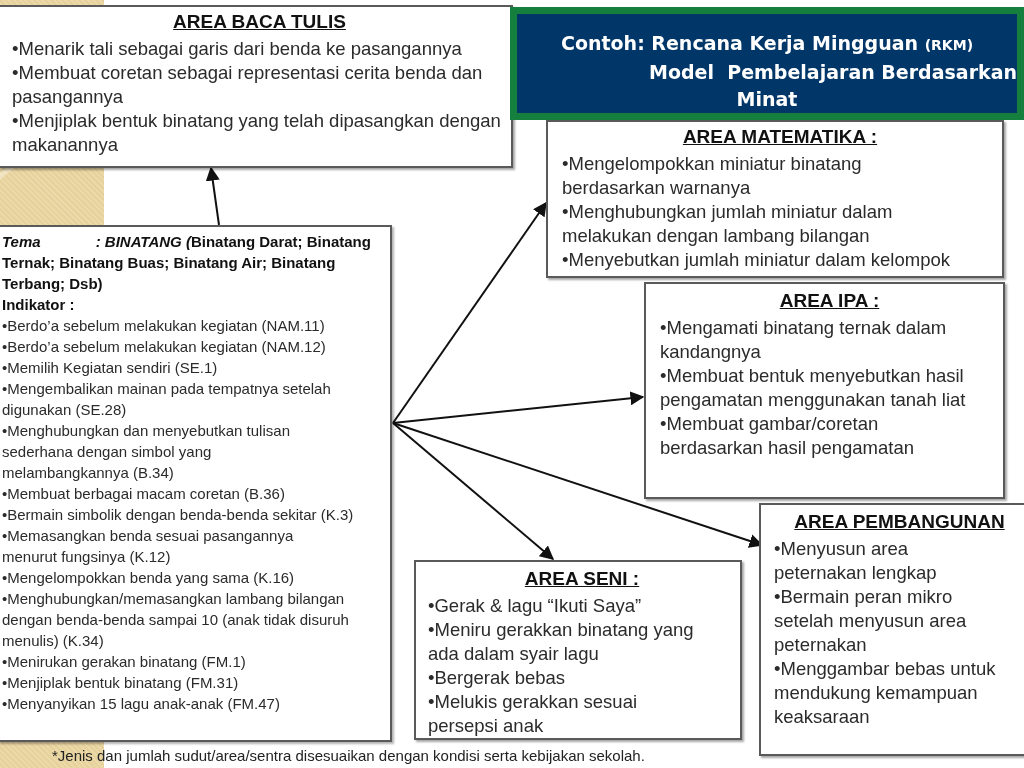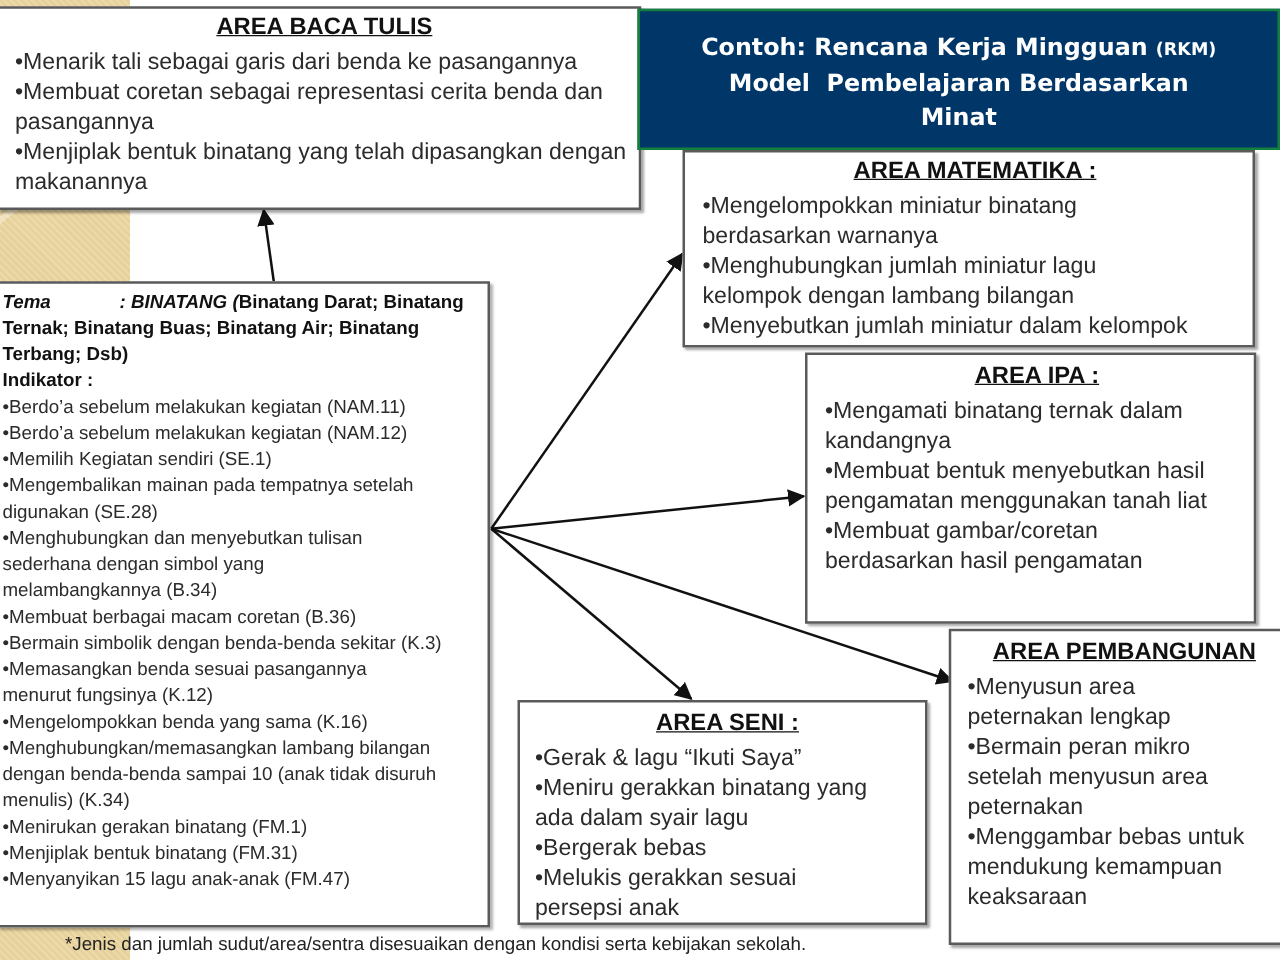--- a/index.html
+++ b/index.html
@@ -7,21 +7,21 @@
        font-family:"Liberation Sans",sans-serif;color:#2b2b2b;}
   .parchment{position:absolute;left:0;top:0;width:104px;height:768px;
        background:repeating-linear-gradient(45deg,#ecd9a8 0 2px,#e6d19c 2px 4px);}
   .parchment .ring{position:absolute;border:5px solid rgba(255,255,255,0.35);border-radius:50%;}
   .box{position:absolute;background:#fff;border:2px solid #5a5a5a;box-shadow:2px 2px 2px rgba(0,0,0,0.35);box-sizing:border-box;}
   .box h3{margin:0;text-align:center;font-size:19px;font-weight:bold;text-decoration:underline;color:#111;line-height:22px;}
   .box ul{list-style:none;margin:4px;padding:0;}
   .box li{font-size:18.5px;line-height:24px;}
   .box li::before{content:"•";}
   .title-box{position:absolute;left:510px;top:7px;width:514px;height:113px;background:#013668;
-       border:2px solid #15803d;box-sizing:border-box;color:#fff;text-align:center;
+       border:7px solid #15803d;box-sizing:border-box;color:#fff;text-align:center;
        font-family:"DejaVu Sans",sans-serif;font-weight:bold;font-size:19px;line-height:27px;padding-top:16px;}
   .title-box .small{font-size:14px;}
   .tema{position:absolute;left:-2px;top:225px;width:394px;height:517px;background:#fff;border:2px solid #5a5a5a;box-sizing:border-box;padding:4px 0 0 2px;box-shadow:2px 2px 2px rgba(0,0,0,0.3);}
   .tema .head{font-size:15px;font-weight:bold;line-height:21px;color:#111;}
   .tema .head i{font-style:italic;}
   .tema ul{list-style:none;margin:0;padding:0;}
   .tema li{font-size:15px;line-height:21px;}
   .tema li::before{content:"•";}
   .footnote{position:absolute;left:52px;top:747px;font-size:15px;color:#222;white-space:nowrap;}
   svg.arrows{position:absolute;left:0;top:0;width:1024px;height:768px;pointer-events:none;}
@@ -51,29 +51,29 @@
   <h3>AREA BACA TULIS</h3>
   <ul>
     <li>Menarik tali sebagai garis dari benda ke pasangannya</li>
     <li>Membuat coretan sebagai representasi cerita benda dan pasangannya</li>
     <li>Menjiplak bentuk binatang yang telah dipasangkan dengan makanannya</li>
   </ul>
 </div>
 
 <div class="title-box">
   <div><span>Contoh: Rencana Kerja Mingguan</span> <span class="small">(RKM)</span></div>
-  <div style="white-space:pre;">Model  Pembelajaran Berdasarkan</div>
+  <div style="white-space:pre;text-align:right;">Model  Pembelajaran Berdasarkan</div>
   <div>Minat</div>
 </div>
 
 <div class="box" style="left:546px;top:120px;width:458px;height:158px;padding:4px 0 0 10px;">
   <h3>AREA MATEMATIKA :</h3>
   <ul>
     <li style="width:340px;">Mengelompokkan miniatur binatang berdasarkan warnanya</li>
-    <li style="width:370px;">Menghubungkan jumlah miniatur lagu kelompok dengan lambang bilangan</li>
+    <li style="width:370px;">Menghubungkan jumlah miniatur dalam melakukan dengan lambang bilangan</li>
     <li>Menyebutkan jumlah miniatur dalam kelompok</li>
   </ul>
 </div>
 
 <div class="box" style="left:644px;top:282px;width:361px;height:217px;padding:6px 0 6px 10px;">
   <h3>AREA IPA :</h3>
   <ul>
     <li style="width:320px;">Mengamati binatang ternak dalam kandangnya</li>
     <li>Membuat bentuk menyebutkan hasil pengamatan menggunakan tanah liat</li>
     <li style="width:270px;">Membuat gambar/coretan berdasarkan hasil pengamatan</li>

